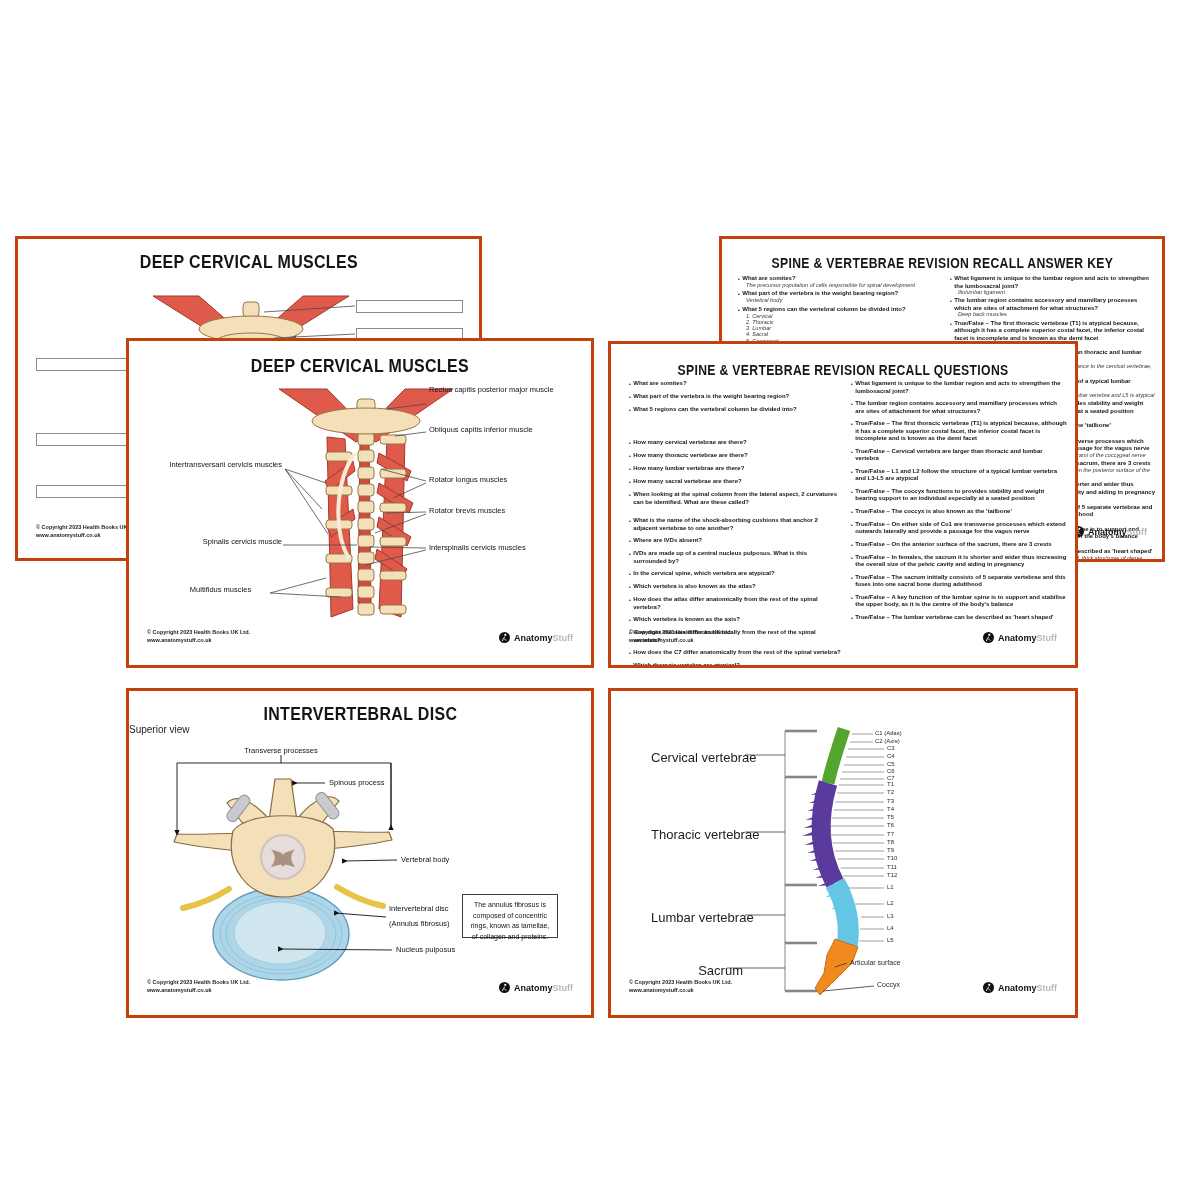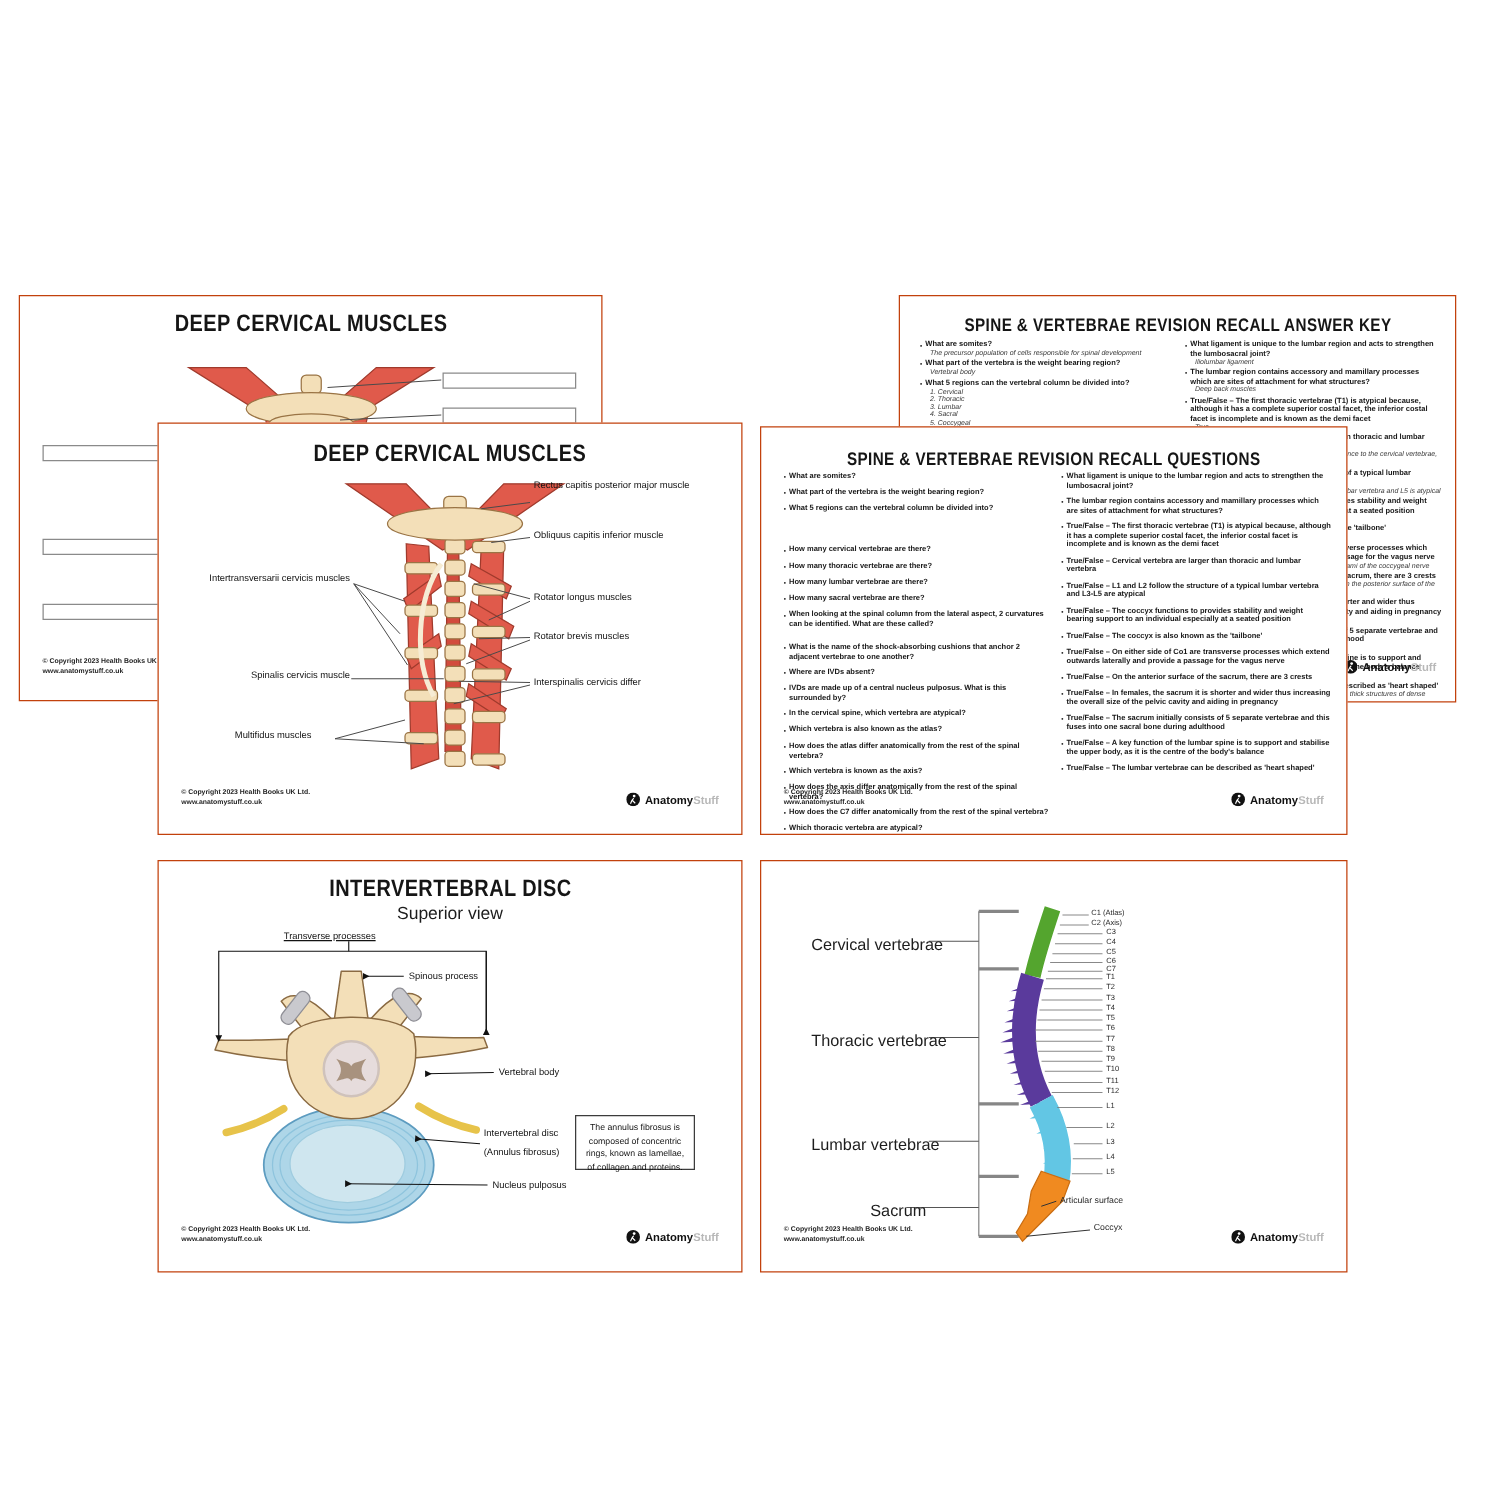--- a/index.html
+++ b/index.html
@@ -1,22 +1,22 @@
 <!DOCTYPE html>
 <html><head>
 <meta charset="utf-8">
 <style>
   html,body{margin:0;padding:0;overflow:hidden;}
   body{width:1200px;height:1200px;background:#ffffff;position:relative;
        font-family:"Liberation Sans",sans-serif;color:#111;}
-  .page{position:absolute;background:#fff;border:1px solid #c2410c;box-sizing:border-box;overflow:hidden;}
+  .page{position:absolute;background:#fff;border:3px solid #c2410c;box-sizing:border-box;overflow:hidden;}
   .ptitle{position:absolute;left:0;right:0;text-align:center;font-weight:700;color:#151515;white-space:nowrap;}
   .cond{display:inline-block;transform:scaleX(.84);transform-origin:center;letter-spacing:.4px;}
   .big{font-size:19px;} .med{font-size:14.5px;}
-  .subtitle{position:absolute;left:0;right:0;text-align:center;font-size:14px;color:#1c1c1c;}
+  .subtitle{position:absolute;left:0;right:0;text-align:left;font-size:10px;color:#1c1c1c;}
   .col{position:absolute;display:flex;flex-direction:column;}
   .qi{display:flex;gap:2.5px;font-size:6px;font-weight:700;line-height:1.25;color:#161616;margin-bottom:5px;}
   .qi .blt{flex:0 0 auto;font-size:5px;line-height:1.6;}
   .ans{font-size:5.6px;font-style:italic;font-weight:400;color:#3a3a3a;line-height:1.12;margin:-3px 0 2px 8px;}
   .ak .qi{margin-bottom:2px;}
   .copyright{position:absolute;left:18px;bottom:20px;font-size:5.5px;font-weight:700;line-height:1.45;color:#242424;}
   .logo{position:absolute;right:18px;bottom:22px;display:flex;align-items:center;gap:4px;font-size:9px;font-weight:700;}
   .logo .lt{color:#b8b8b8;}
   .dlabel{position:absolute;font-size:7.5px;color:#131313;white-space:nowrap;}
   .dlabel.l{text-align:right;}
@@ -267,21 +267,21 @@
       <line x1="154" y1="204" x2="228" y2="204"></line>
       <line x1="141" y1="252" x2="197" y2="237"></line>
       <line x1="141" y1="252" x2="212" y2="256"></line>
     </g>
   </svg>
   <div id="muscleLabelsC">
       <div class="dlabel" style="left: 300px; top: 44px;">Rectus capitis posterior major muscle</div>
       <div class="dlabel" style="left: 300px; top: 84px;">Obliquus capitis inferior muscle</div>
       <div class="dlabel" style="left: 300px; top: 134px;">Rotator longus muscles</div>
       <div class="dlabel" style="left: 300px; top: 165px;">Rotator brevis muscles</div>
-      <div class="dlabel" style="left: 300px; top: 202px;">Interspinalis cervicis differ</div>
+      <div class="dlabel" style="left: 300px; top: 202px;">Interspinalis cervicis muscles</div>
       <div class="dlabel l" style="left: 30px; top: 119px; width: 123px;">Intertransversarii cervicis muscles</div>
       <div class="dlabel l" style="left: 30px; top: 196px; width: 123px;">Spinalis cervicis muscle</div>
       <div class="dlabel l" style="left: 30px; top: 244px; width: 123px; text-align: center;">Multifidus muscles</div>
     </div>
   <div class="copyright">
     <div>© Copyright 2023 Health Books UK Ltd.</div>
     <div>www.anatomystuff.co.uk</div>
   </div>
   <div class="logo">
     <svg style="position:static" width="11" height="11" viewBox="0 0 11 11">
@@ -479,21 +479,21 @@
       <line x1="152" y1="64" x2="152" y2="72"></line>
       <polyline points="48,140 48,72 262,72 262,138" marker-start="url(#ah)"></polyline>
       <line x1="262" y1="138" x2="262" y2="136"></line>
       <path d="M262,72 L262,138" marker-end="url(#ah)"></path>
       <line x1="196" y1="92" x2="164" y2="92" marker-end="url(#ah)"></line>
       <line x1="268" y1="169" x2="214" y2="170" marker-end="url(#ah)"></line>
       <line x1="257" y1="226" x2="206" y2="222" marker-end="url(#ah)"></line>
       <line x1="263" y1="259" x2="150" y2="258" marker-end="url(#ah)"></line>
     </g>
   </svg>
-  <div class="dlabel" style="left:100px;top:55px;width:104px;text-decoration:underline;">Transverse processes</div>
+  <div class="dlabel" style="left:100px;top:55px;width:104px;text-align:center;">Transverse processes</div>
   <div class="dlabel" style="left:200px;top:87px;">Spinous process</div>
   <div class="dlabel" style="left:272px;top:164px;">Vertebral body</div>
   <div class="dlabel" style="left:260px;top:213px;">Intervertebral disc</div>
   <div class="dlabel" style="left:260px;top:228px;">(Annulus fibrosus)</div>
   <div class="dlabel" style="left:267px;top:254px;">Nucleus pulposus</div>
   <div class="notebox" style="left:333px;top:203px;width:96px;height:44px;">The annulus fibrosus is composed of concentric rings, known as lamellae, of collagen and proteins.</div>
   <div class="copyright">
     <div>© Copyright 2023 Health Books UK Ltd.</div>
     <div>www.anatomystuff.co.uk</div>
   </div>

